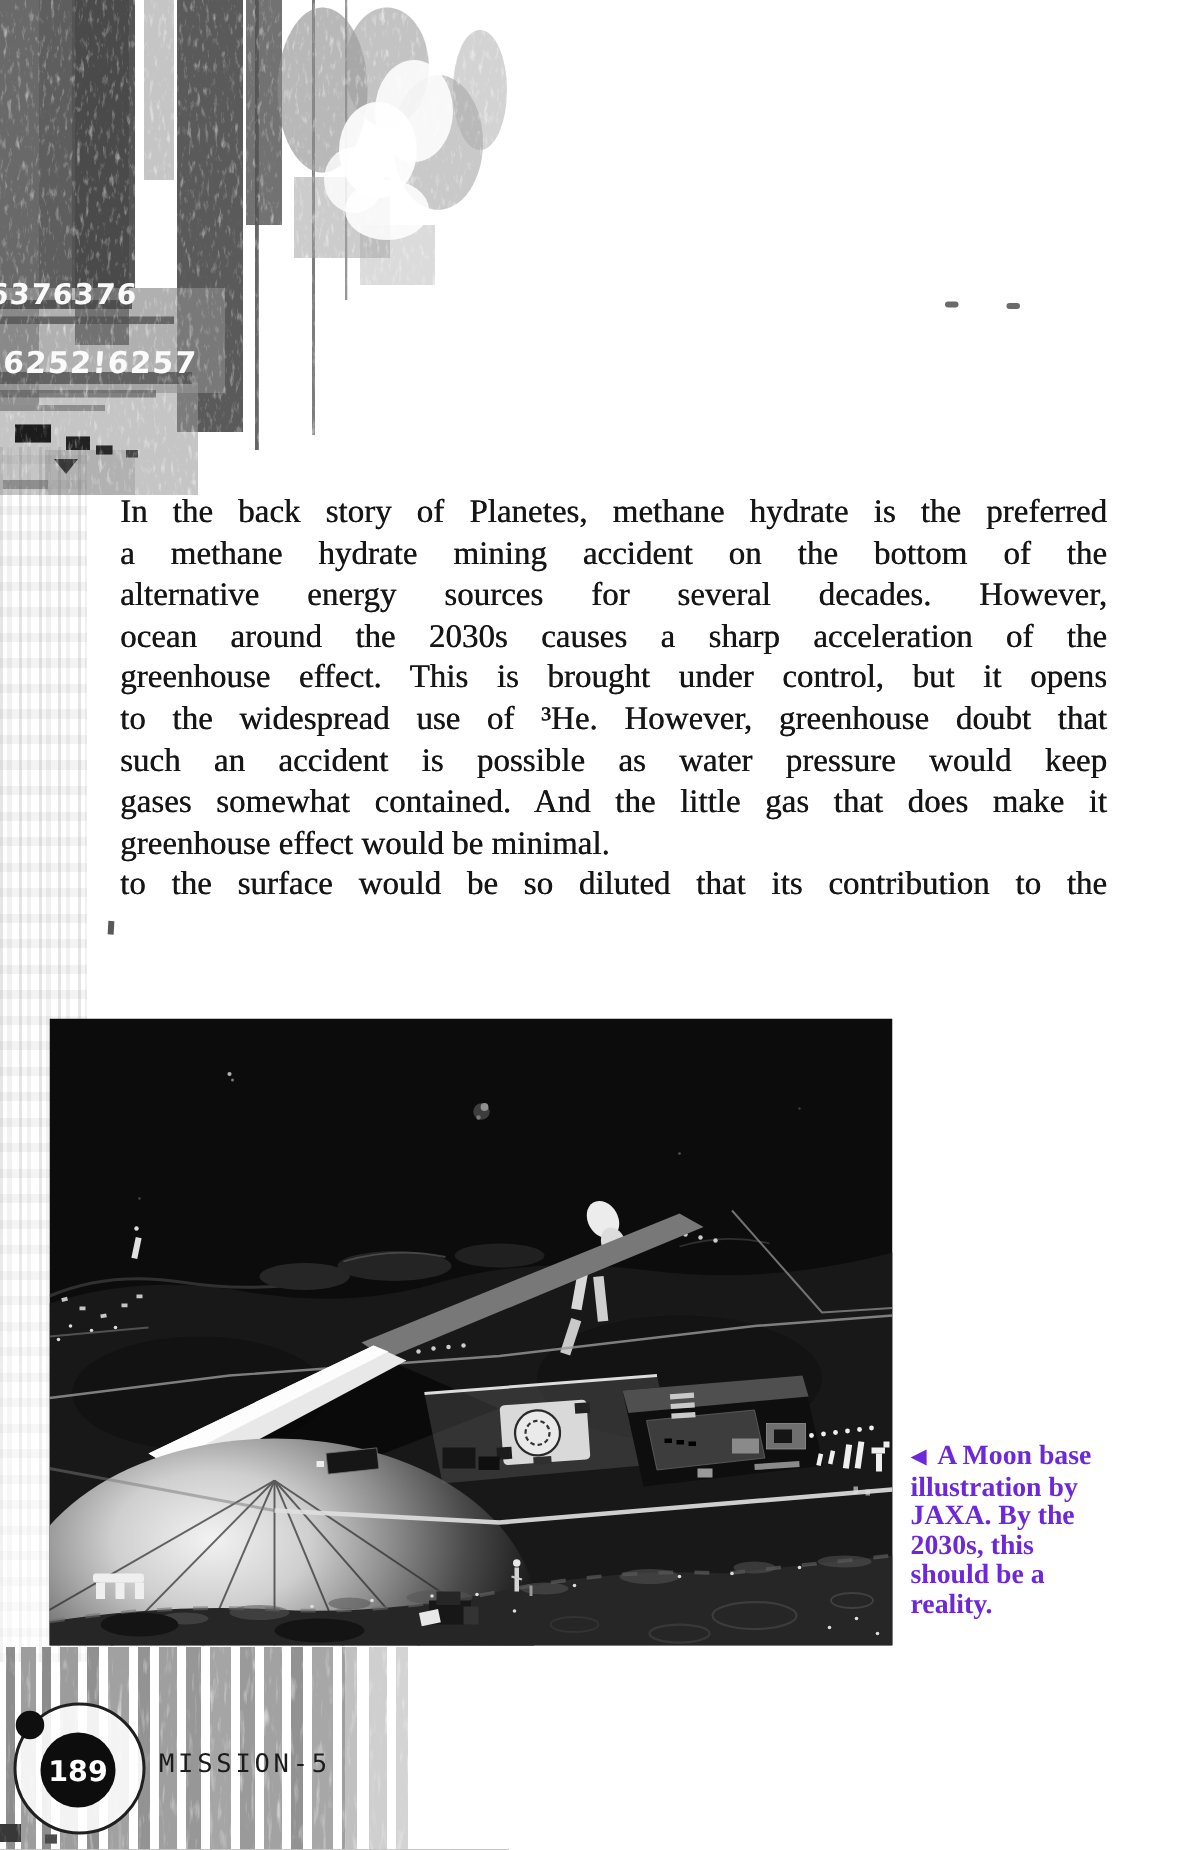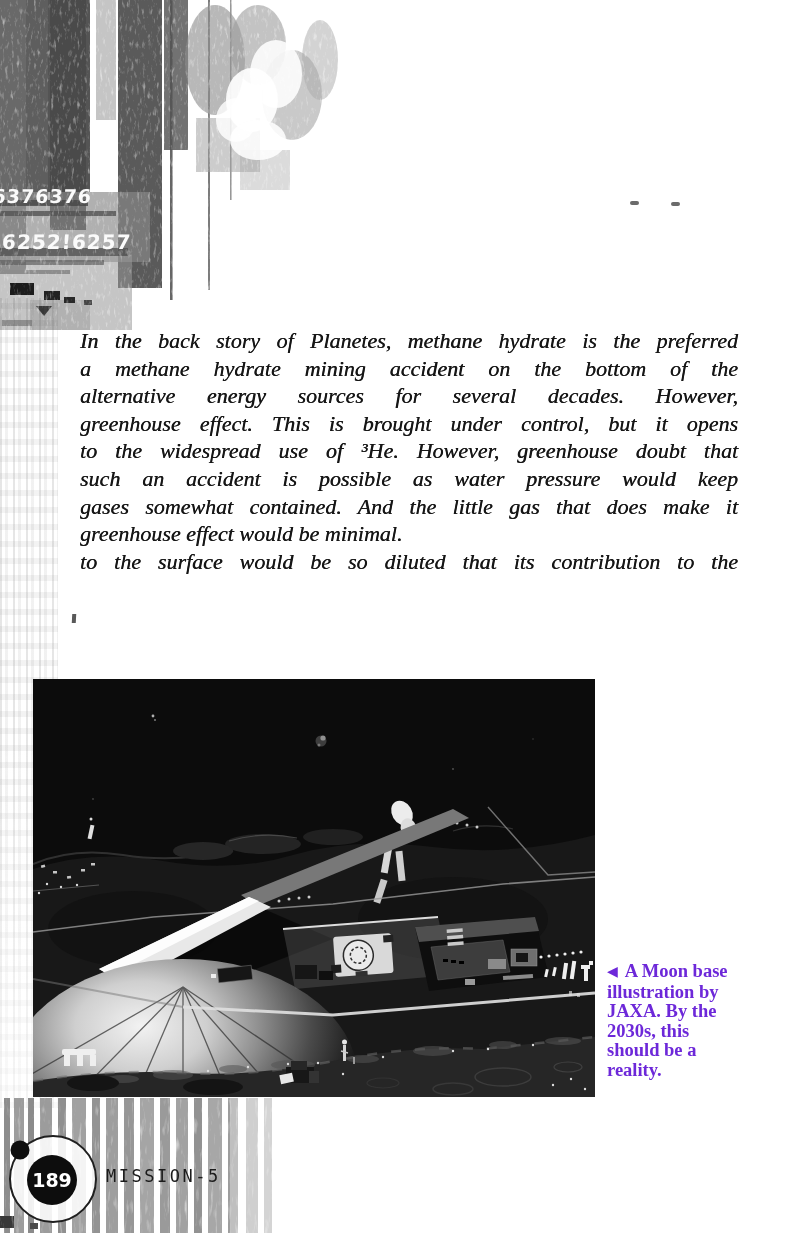--- a/index.html
+++ b/index.html
@@ -14,21 +14,20 @@
     position:absolute;left:0;top:298px;width:58px;height:810px;opacity:.8;
     background:
       linear-gradient(180deg, rgba(255,255,255,0) 0%, rgba(255,255,255,0) 55%, rgba(255,255,255,.55) 95%),
       repeating-linear-gradient(90deg, rgba(70,70,70,.17) 0 2px, rgba(0,0,0,0) 2px 5px, rgba(110,110,110,.12) 5px 8px, rgba(0,0,0,0) 8px 13px),
       repeating-linear-gradient(0deg, rgba(90,90,90,.09) 0 6px, rgba(0,0,0,0) 6px 17px);
   }
   .para{
     position:absolute;left:80px;top:327px;width:658px;
     font-size:22px;line-height:27.6px;color:#161616;
     text-shadow:0.3px 0 0 currentColor;
-    font-style:italic;
   }
   .jline{white-space:nowrap;text-align:justify;text-align-last:justify;}
   .jline.last{text-align-last:left;}
   .dash{position:absolute;background:#6b6b6b;border-radius:2px;}
   .d1{left:630px;top:201px;width:9px;height:3.5px;}
   .d2{left:671px;top:202px;width:9px;height:3.5px;}
   .tick{position:absolute;left:72px;top:614px;width:3.5px;height:9px;background:#3c3c3c;opacity:.85;transform:rotate(3deg);}
   .photo{position:absolute;left:33px;top:679px;width:562px;height:418px;}
   .caption{
     position:absolute;left:607px;top:962px;width:150px;
@@ -101,20 +100,21 @@
 
   <div class="left-strip"></div>
   <span class="tick"></span>
   <span class="dash d1"></span>
   <span class="dash d2"></span>
 
   <div class="para">
       <div class="jline">In the back story of Planetes, methane hydrate is the preferred</div>
       <div class="jline">a methane hydrate mining accident on the bottom of the</div>
       <div class="jline">alternative energy sources for several decades. However,</div>
+      <div class="jline">ocean around the 2030s causes a sharp acceleration of the</div>
       <div class="jline">greenhouse effect. This is brought under control, but it opens</div>
       <div class="jline">to the widespread use of ³He. However, greenhouse doubt that</div>
       <div class="jline">such an accident is possible as water pressure would keep</div>
       <div class="jline">gases somewhat contained. And the little gas that does make it</div>
       <div class="jline last">greenhouse effect would be minimal.</div>
       <div class="jline">to the surface would be so diluted that its contribution to the</div>
     </div>
 
   <svg class="photo" viewBox="0 0 562 418" aria-hidden="true">
     <rect x="0" y="0" width="562" height="418" fill="#0c0c0c"></rect>

